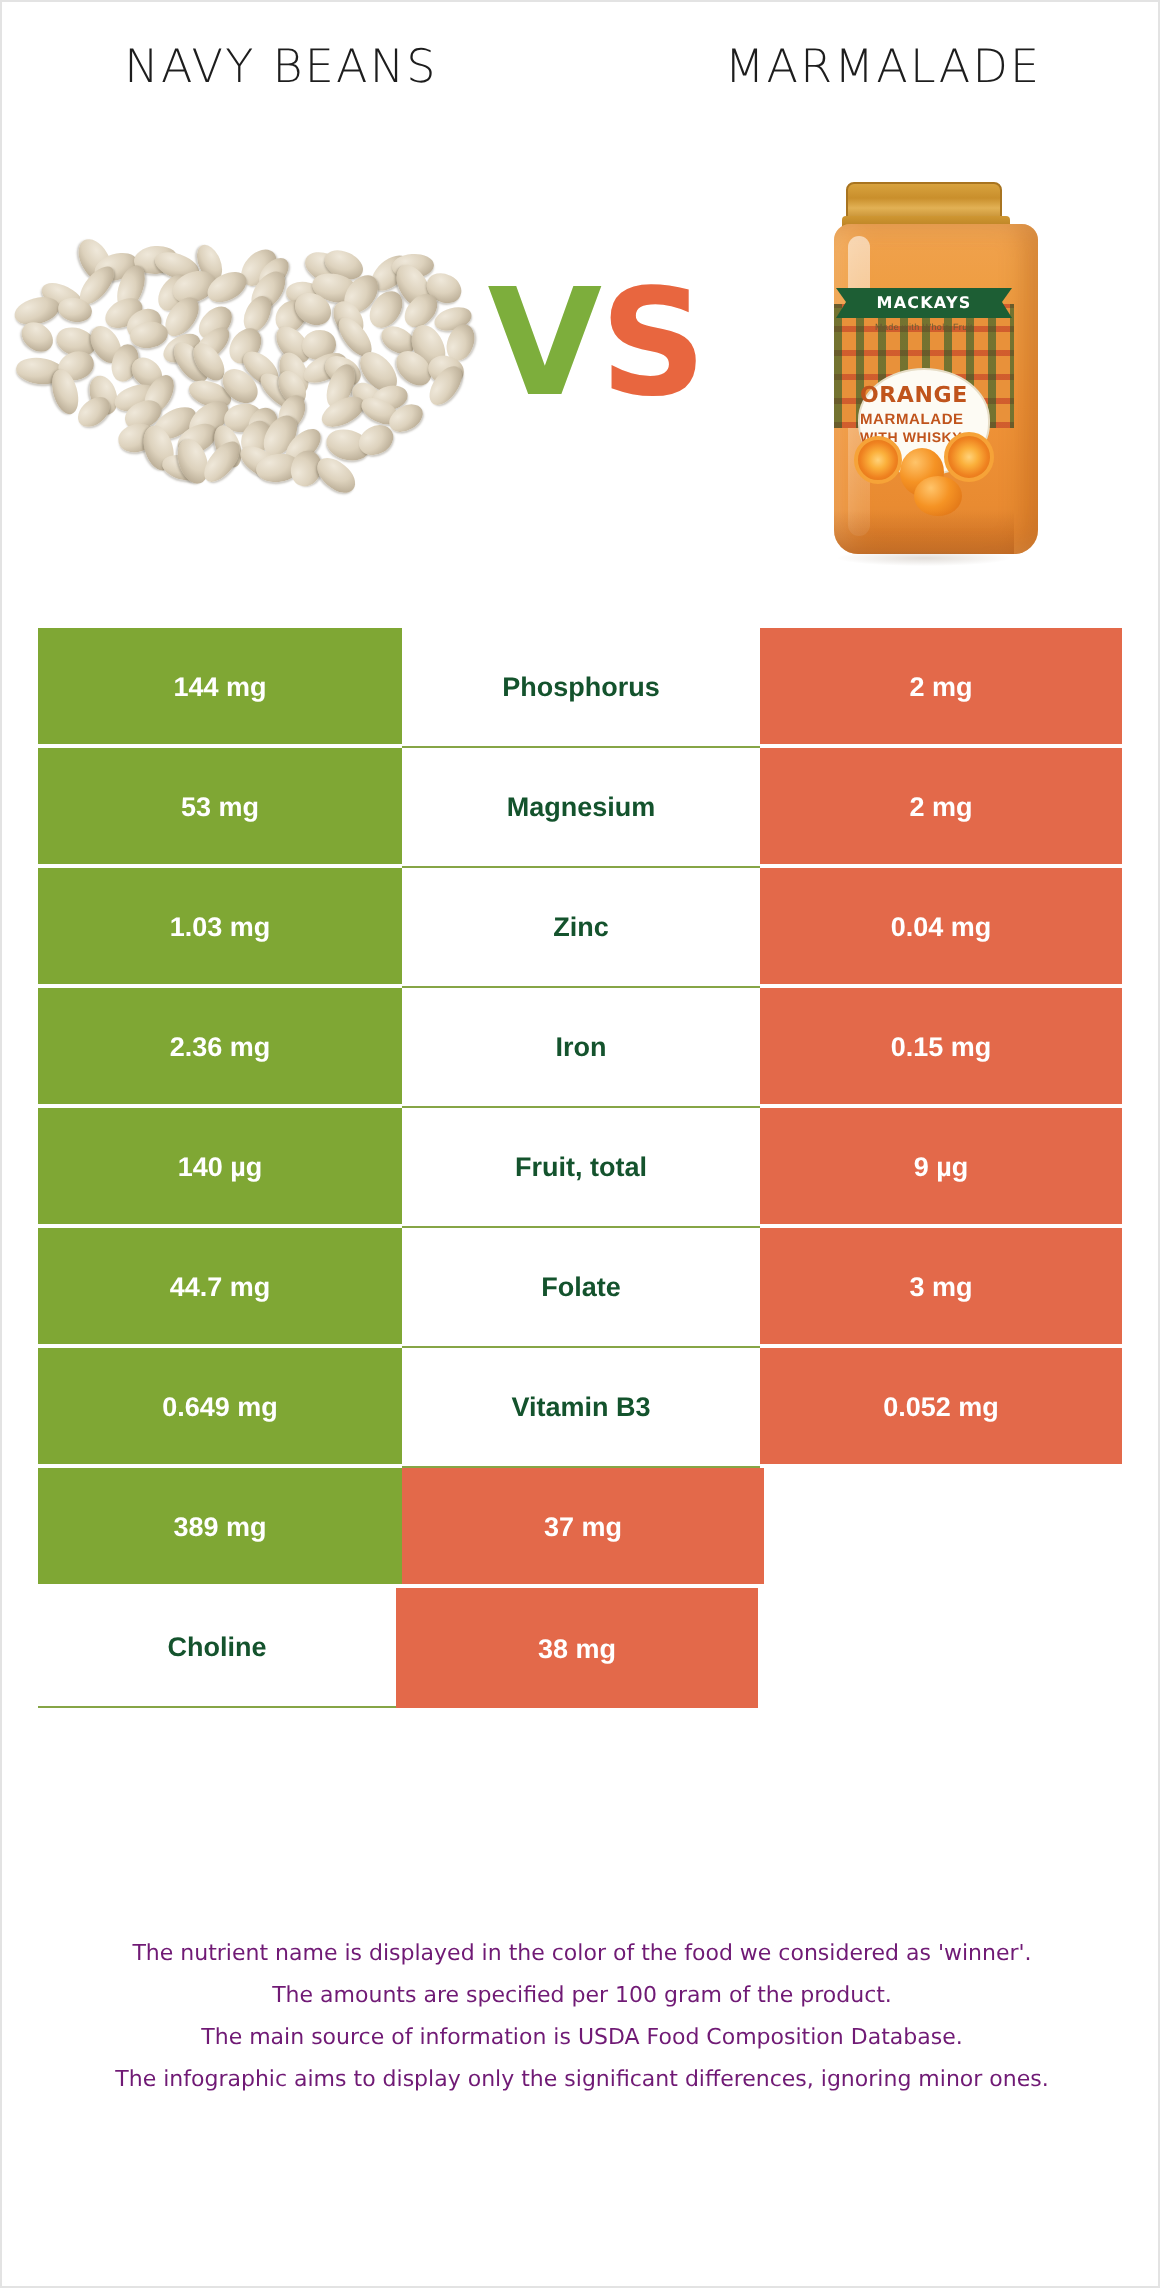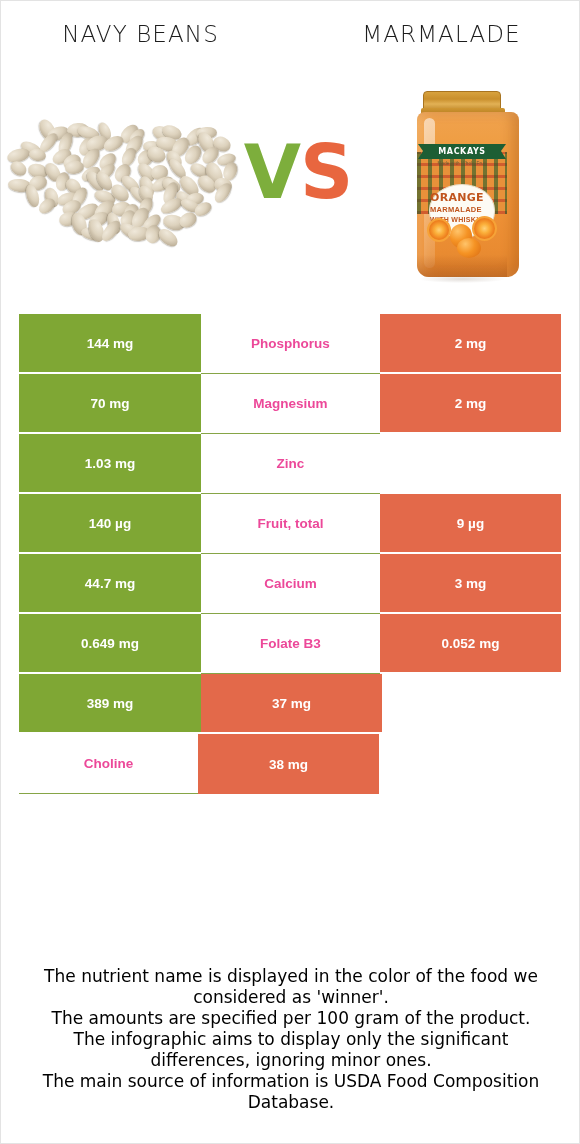--- a/index.html
+++ b/index.html
@@ -265,44 +265,44 @@
   }
   .cell.left {
     width: 182px;
     background: #7FA734;
     color: #ffffff;
     border-bottom: 2px solid #ffffff;
   }
   .cell.mid {
     width: 179px;
     background: #ffffff;
-    color: #ec4899;
+    color: #14532d;
     border-bottom: 1px solid #86A546;
   }
   .cell.right {
     width: 181px;
     background: #E3694A;
     color: #ffffff;
     border-bottom: 2px solid #ffffff;
   }
   .row:last-child .cell.left,
   .row:last-child .cell.right {
     border-bottom: none;
   }
 
   
   .footer {
     position: absolute;
     left: 30px;
     top: 965px;
     width: 520px;
     text-align: center;
-    font-size: 17px;
+    font-size: 11px;
     line-height: 21px;
-    color: #000000;
+    color: #701a75;
     font-family: "DejaVu Sans", sans-serif;
   }
   .footer p { margin: 0; }
 </style>
 </head>
 <body>
 
 <div id="page">
 
   <div class="header">
@@ -445,53 +445,59 @@
     </div>
   </div>
 
   <div class="table">
       <div class="row">
         <div class="cell left">144 mg</div>
         <div class="cell mid">Phosphorus</div>
         <div class="cell right">2 mg</div>
       </div>
       <div class="row">
-        <div class="cell left">70 mg</div>
+        <div class="cell left">53 mg</div>
         <div class="cell mid">Magnesium</div>
         <div class="cell right">2 mg</div>
       </div>
       <div class="row">
         <div class="cell left">1.03 mg</div>
         <div class="cell mid">Zinc</div>
+        <div class="cell right">0.04 mg</div>
+      </div>
+      <div class="row">
+        <div class="cell left">2.36 mg</div>
+        <div class="cell mid">Iron</div>
+        <div class="cell right">0.15 mg</div>
       </div>
       <div class="row">
         <div class="cell left">140 µg</div>
         <div class="cell mid">Fruit, total</div>
         <div class="cell right">9 µg</div>
       </div>
       <div class="row">
         <div class="cell left">44.7 mg</div>
-        <div class="cell mid">Calcium</div>
+        <div class="cell mid">Folate</div>
         <div class="cell right">3 mg</div>
       </div>
       <div class="row">
         <div class="cell left">0.649 mg</div>
-        <div class="cell mid">Folate B3</div>
+        <div class="cell mid">Vitamin B3</div>
         <div class="cell right">0.052 mg</div>
       </div>
       <div class="row">
         <div class="cell left">389 mg</div>
         <div class="cell right">37 mg</div>
       </div>
       <div class="row">
         <div class="cell mid">Choline</div>
         <div class="cell right">38 mg</div>
       </div>
     </div>
 
   <div class="footer">
     <p>The nutrient name is displayed in the color of the food we considered as 'winner'.</p>
     <p>The amounts are specified per 100 gram of the product.</p>
+    <p>The main source of information is USDA Food Composition Database.</p>
     <p>The infographic aims to display only the significant differences, ignoring minor ones.</p>
-    <p>The main source of information is USDA Food Composition Database.</p>
   </div>
 
 </div>
 
 </body></html>

